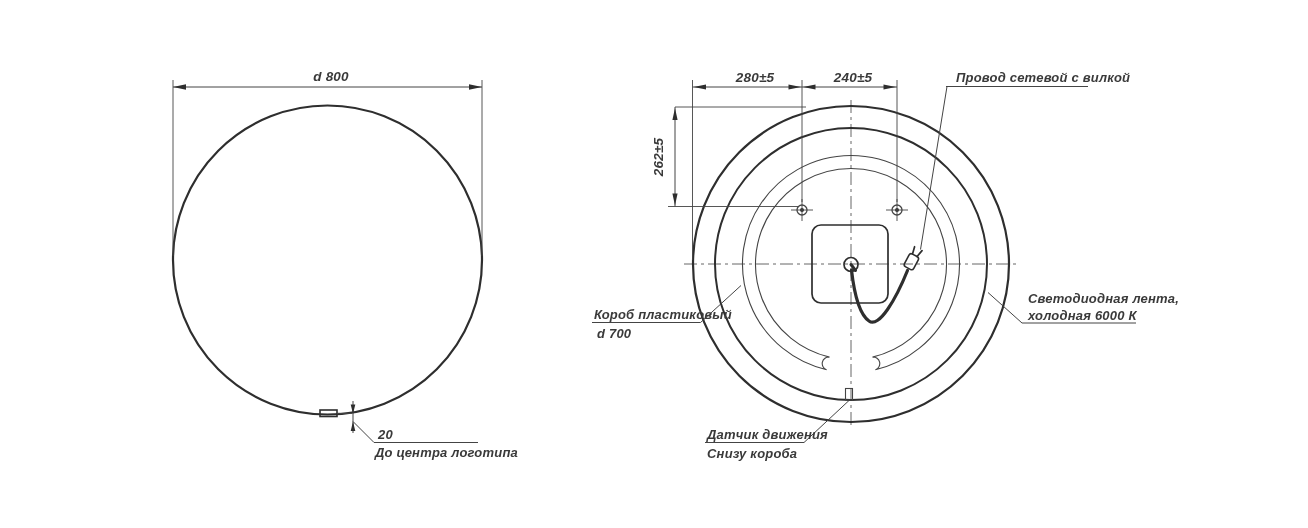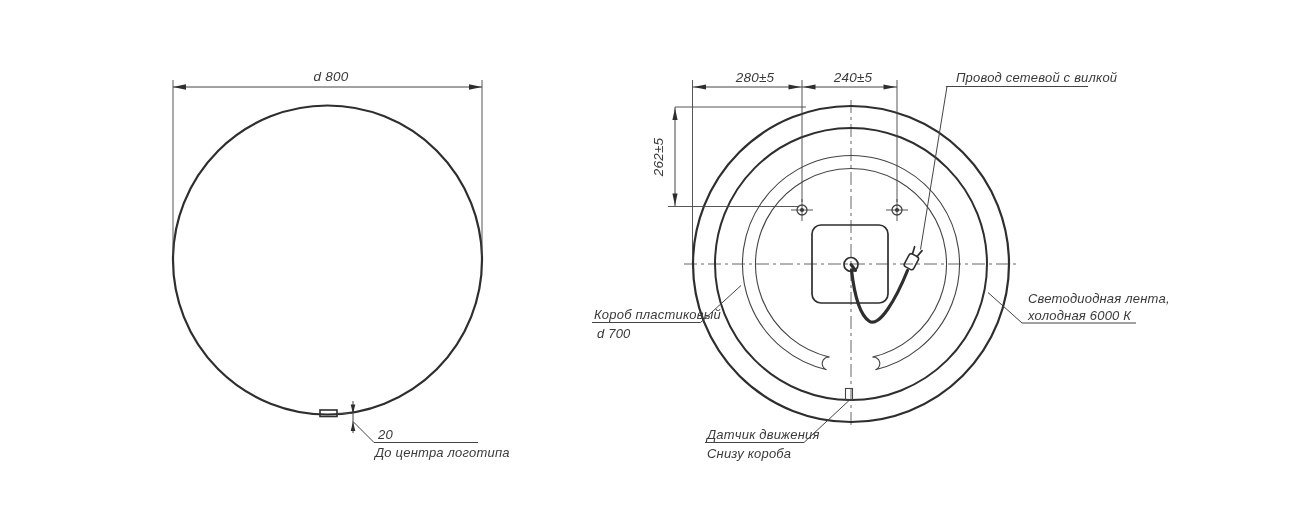--- a/index.html
+++ b/index.html
@@ -9,20 +9,21 @@
     width: 1308px;
     height: 528px;
     overflow: hidden;
     font-family: "Liberation Sans", sans-serif;
   }
   .stage {
     position: relative;
     width: 1308px;
     height: 392px;
     background: #ffffff;
+    font-weight: bold;
   }
   svg text {
     font-family: "Liberation Sans", "DejaVu Sans", sans-serif;
     font-style: italic;
     font-size: 13px;
     fill: #3a3a3a;
     letter-spacing: 0.2px;
   }
   svg .dim-text { font-size: 13.5px; }
   .thick { stroke: #2e2e2e; fill: none; }

